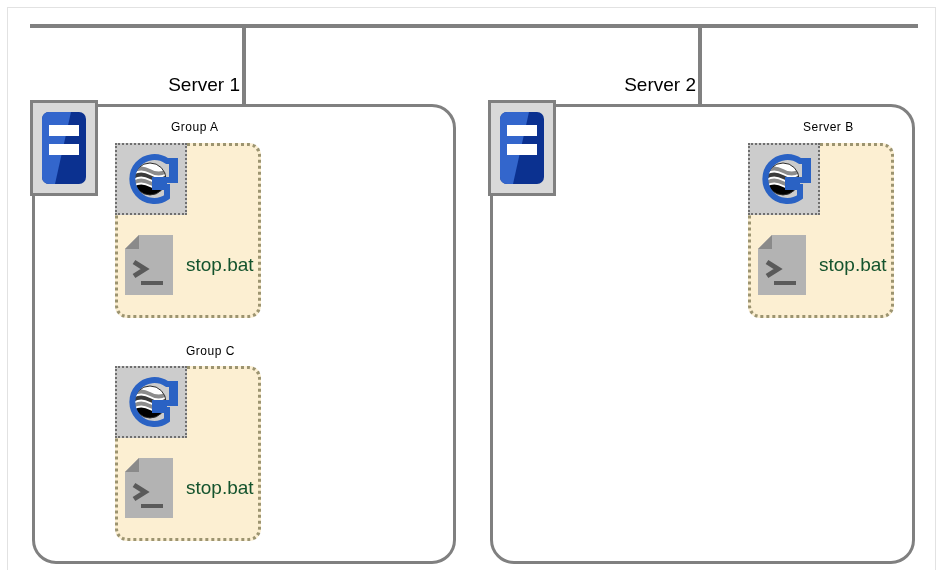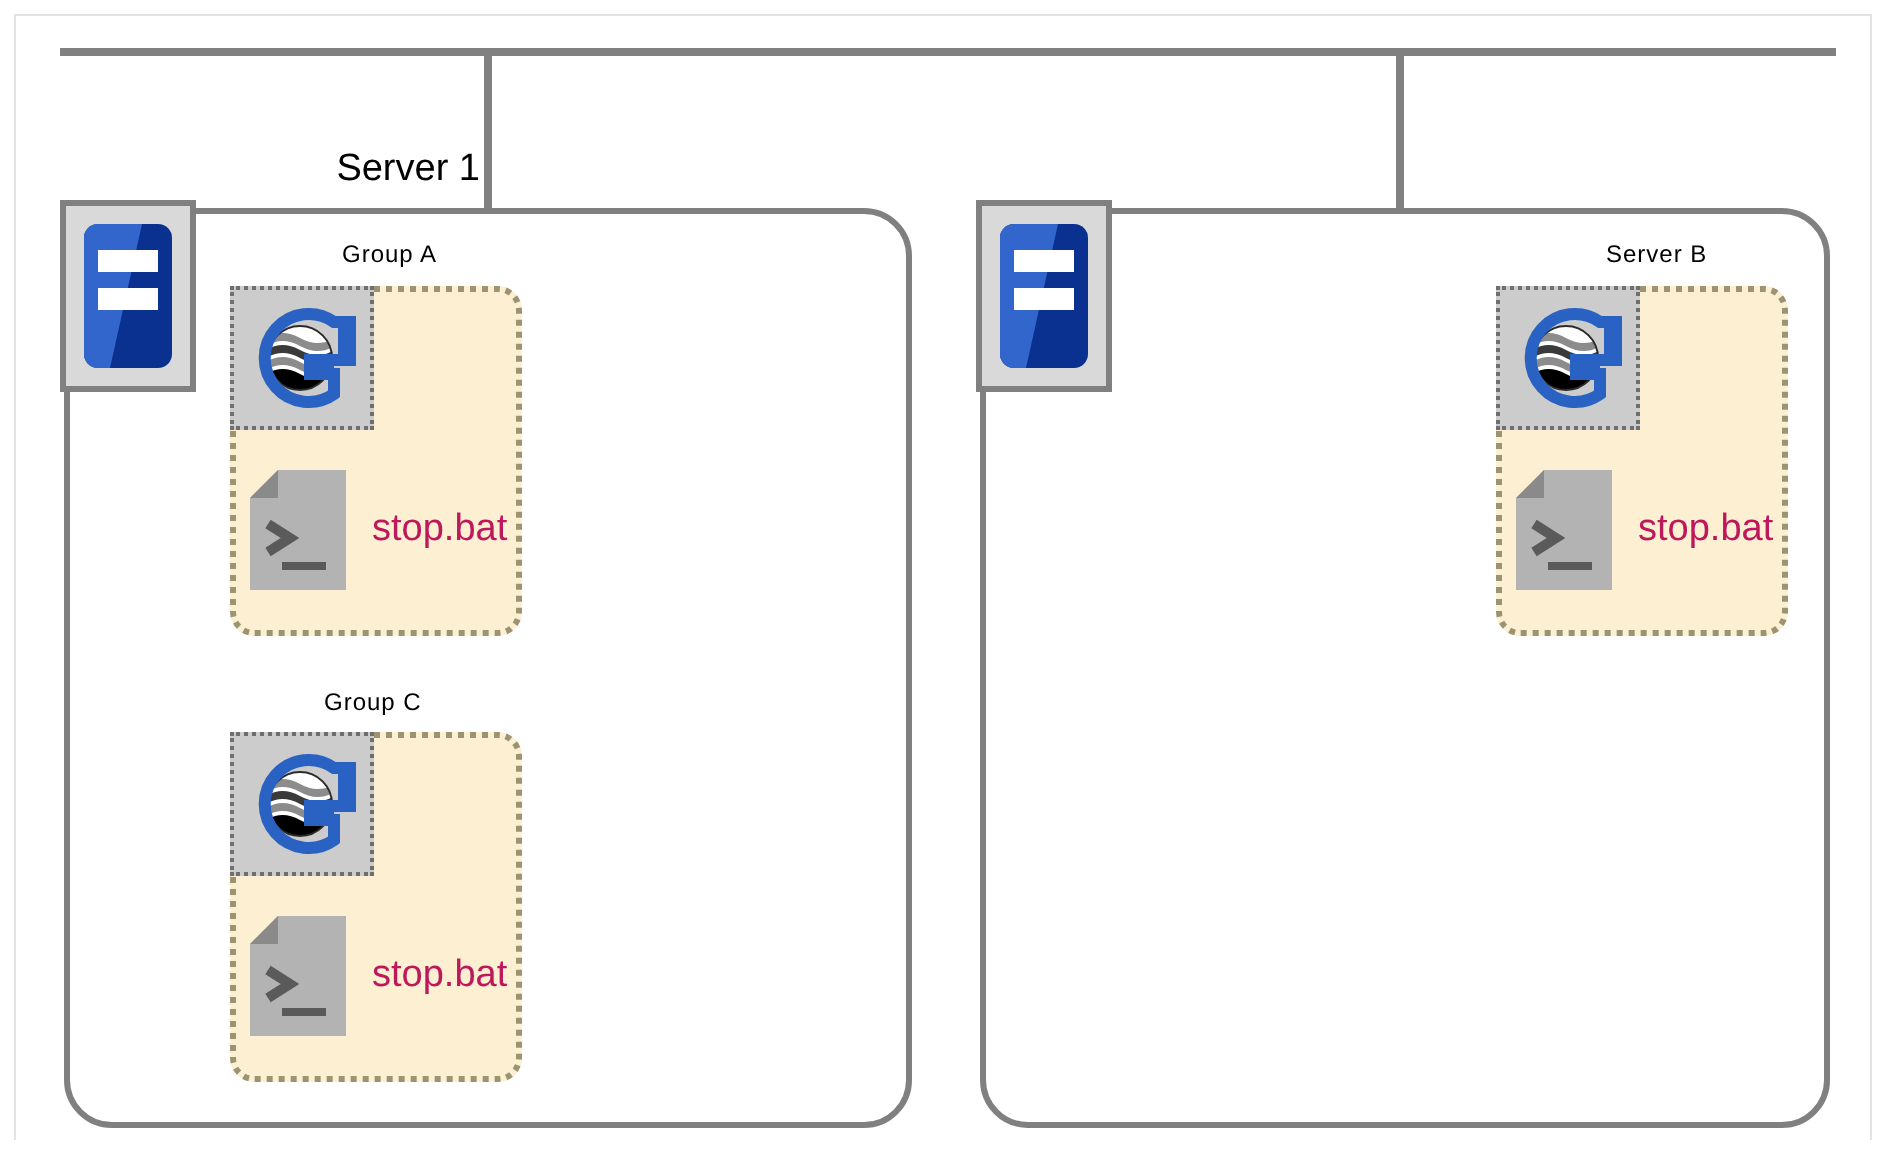--- a/index.html
+++ b/index.html
@@ -115,21 +115,21 @@
     display: flex;
     align-items: center;
   }
   .script-icon {
     width: 50px;
     height: 62px;
     flex: 0 0 auto;
   }
   .script-name {
     font-size: 19px;
-    color: #be185d;
+    color: #14532d;
     margin-left: 12px;
     white-space: nowrap;
     line-height: 22px;
   }
 </style>
 </head>
 <body>
 
 <div id="canvas">
 
@@ -182,21 +182,21 @@
           <path d="M15 1 L49 1 L49 61 L1 61 L1 15 Z" fill="#b3b3b3"></path>
           <path d="M15 1 L1 15 L15 15 Z" fill="#8a8a8a"></path>
           <path d="M10 28 L21 35 L10 42" fill="none" stroke="#5a5a5a" stroke-width="5" stroke-linejoin="miter" stroke-linecap="butt"></path>
           <rect x="17" y="47" width="22" height="4" fill="#5a5a5a"></rect>
         </svg>
       </span>
       <span class="script-name">stop.bat</span>
     </div>
   </div>
 
-  <div class="group-label" style="left:162px; top:340px;">Group C</div>
+  <div class="group-label" style="left:186px; top:340px;">Group C</div>
 
   <div class="group-box" style="left:115px; top:366px; width:146px; height:175px;">
 
     <div class="globe-tile">
       <svg width="60" height="60" viewBox="0 0 60 60" aria-hidden="true">
         <defs>
           <clipPath id="gclipC">
               <circle cx="29" cy="30" r="16"></circle>
             </clipPath>
         </defs>
@@ -219,20 +219,21 @@
           <path d="M15 1 L49 1 L49 61 L1 61 L1 15 Z" fill="#b3b3b3"></path>
           <path d="M15 1 L1 15 L15 15 Z" fill="#8a8a8a"></path>
           <path d="M10 28 L21 35 L10 42" fill="none" stroke="#5a5a5a" stroke-width="5" stroke-linejoin="miter" stroke-linecap="butt"></path>
           <rect x="17" y="47" width="22" height="4" fill="#5a5a5a"></rect>
         </svg>
       </span>
       <span class="script-name">stop.bat</span>
     </div>
   </div>
 
+  <div class="server-label" style="left:578px; top:74px; width:118px;">Server 2</div>
 
   <div class="server-box" style="left:490px; top:104px; width:425px; height:460px;"></div>
 
   <div class="server-icon-badge" style="left:488px; top:100px;">
     <svg width="46" height="74" viewBox="0 0 46 74" aria-hidden="true">
       <rect x="1" y="1" width="44" height="72" rx="7" ry="7" fill="#0b3190"></rect>
       <path d="M1 8 A7 7 0 0 1 8 1 L30 1 L14 73 L8 73 A7 7 0 0 1 1 66 Z" fill="#3366cc"></path>
       <rect x="8" y="14" width="30" height="11" fill="#ffffff"></rect>
       <rect x="8" y="33" width="30" height="11" fill="#ffffff"></rect>
     </svg>

